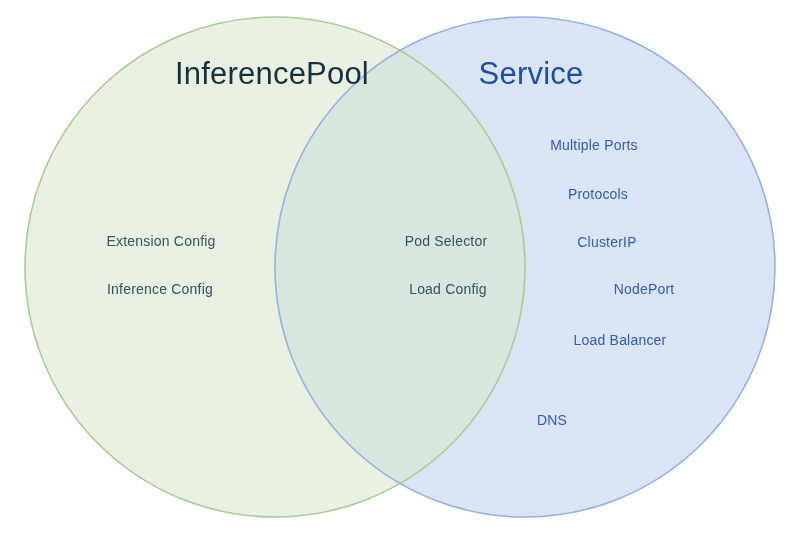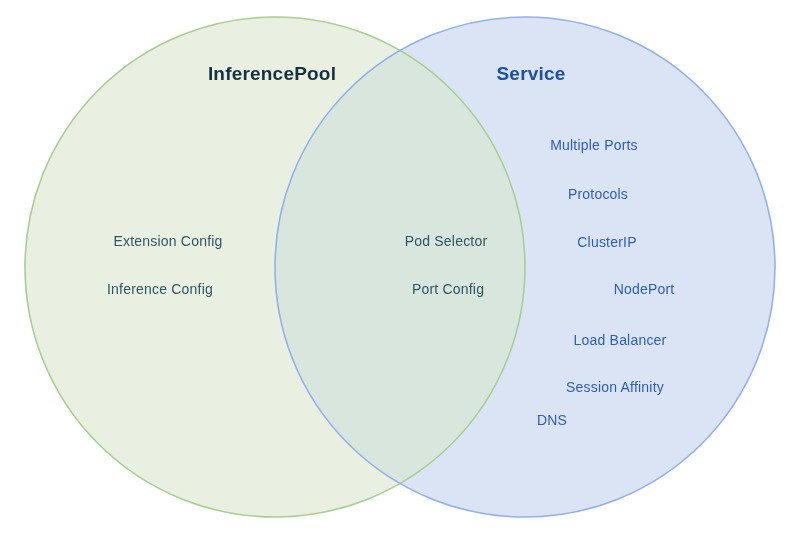--- a/index.html
+++ b/index.html
@@ -31,22 +31,22 @@
 
   .label {
     position: absolute;
     transform: translate(-50%, -50%);
     white-space: nowrap;
     font-size: 14px;
     letter-spacing: 0.2px;
     line-height: 1;
   }
   .title {
-    font-size: 19px;
-    font-weight: 700;
+    font-size: 31px;
+    font-weight: 400;
     letter-spacing: 0.2px;
   }
   .left-title  { color: var(--left-title-color); }
   .left-text   { color: var(--left-text-color); }
   .right-title { color: var(--right-title-color); }
   .right-text  { color: var(--right-text-color); }
   .overlap-text{ color: var(--left-text-color); margin-left: 48px; }
 </style>
 </head>
 <body>
@@ -62,27 +62,26 @@
     <circle class="fill-left" cx="275" cy="267" r="250"></circle>
     <circle class="fill-right" cx="525" cy="267" r="250"></circle>
     <circle class="fill-overlap" cx="525" cy="267" r="250" clip-path="url(#clipLeft)"></circle>
     <circle class="stroke-left" cx="275" cy="267" r="250"></circle>
     <circle class="stroke-right" cx="525" cy="267" r="250"></circle>
   </svg>
 
   <div class="label title left-title" style="left:272px; top:73px">InferencePool</div>
   <div class="label title right-title" style="left:531px; top:73px">Service</div>
 
-  <div class="label left-text" style="left:168px; top:241px">Extension Config</div>
+  <div class="label left-text" style="left:161px; top:241px">Extension Config</div>
   <div class="label left-text" style="left:160px; top:289px">Inference Config</div>
 
   <div class="label overlap-text" style="left:398px; top:241px">Pod Selector</div>
-  <div class="label overlap-text" style="left:400px; top:289px">Port Config</div>
+  <div class="label overlap-text" style="left:400px; top:289px">Load Config</div>
 
   <div class="label right-text" style="left:594px; top:145px">Multiple Ports</div>
   <div class="label right-text" style="left:598px; top:194px">Protocols</div>
   <div class="label right-text" style="left:607px; top:242px">ClusterIP</div>
   <div class="label right-text" style="left:644px; top:289px">NodePort</div>
   <div class="label right-text" style="left:620px; top:340px">Load Balancer</div>
-  <div class="label right-text" style="left:615px; top:387px">Session Affinity</div>
   <div class="label right-text" style="left:552px; top:420px">DNS</div>
 
 </div>
 
 </body></html>

